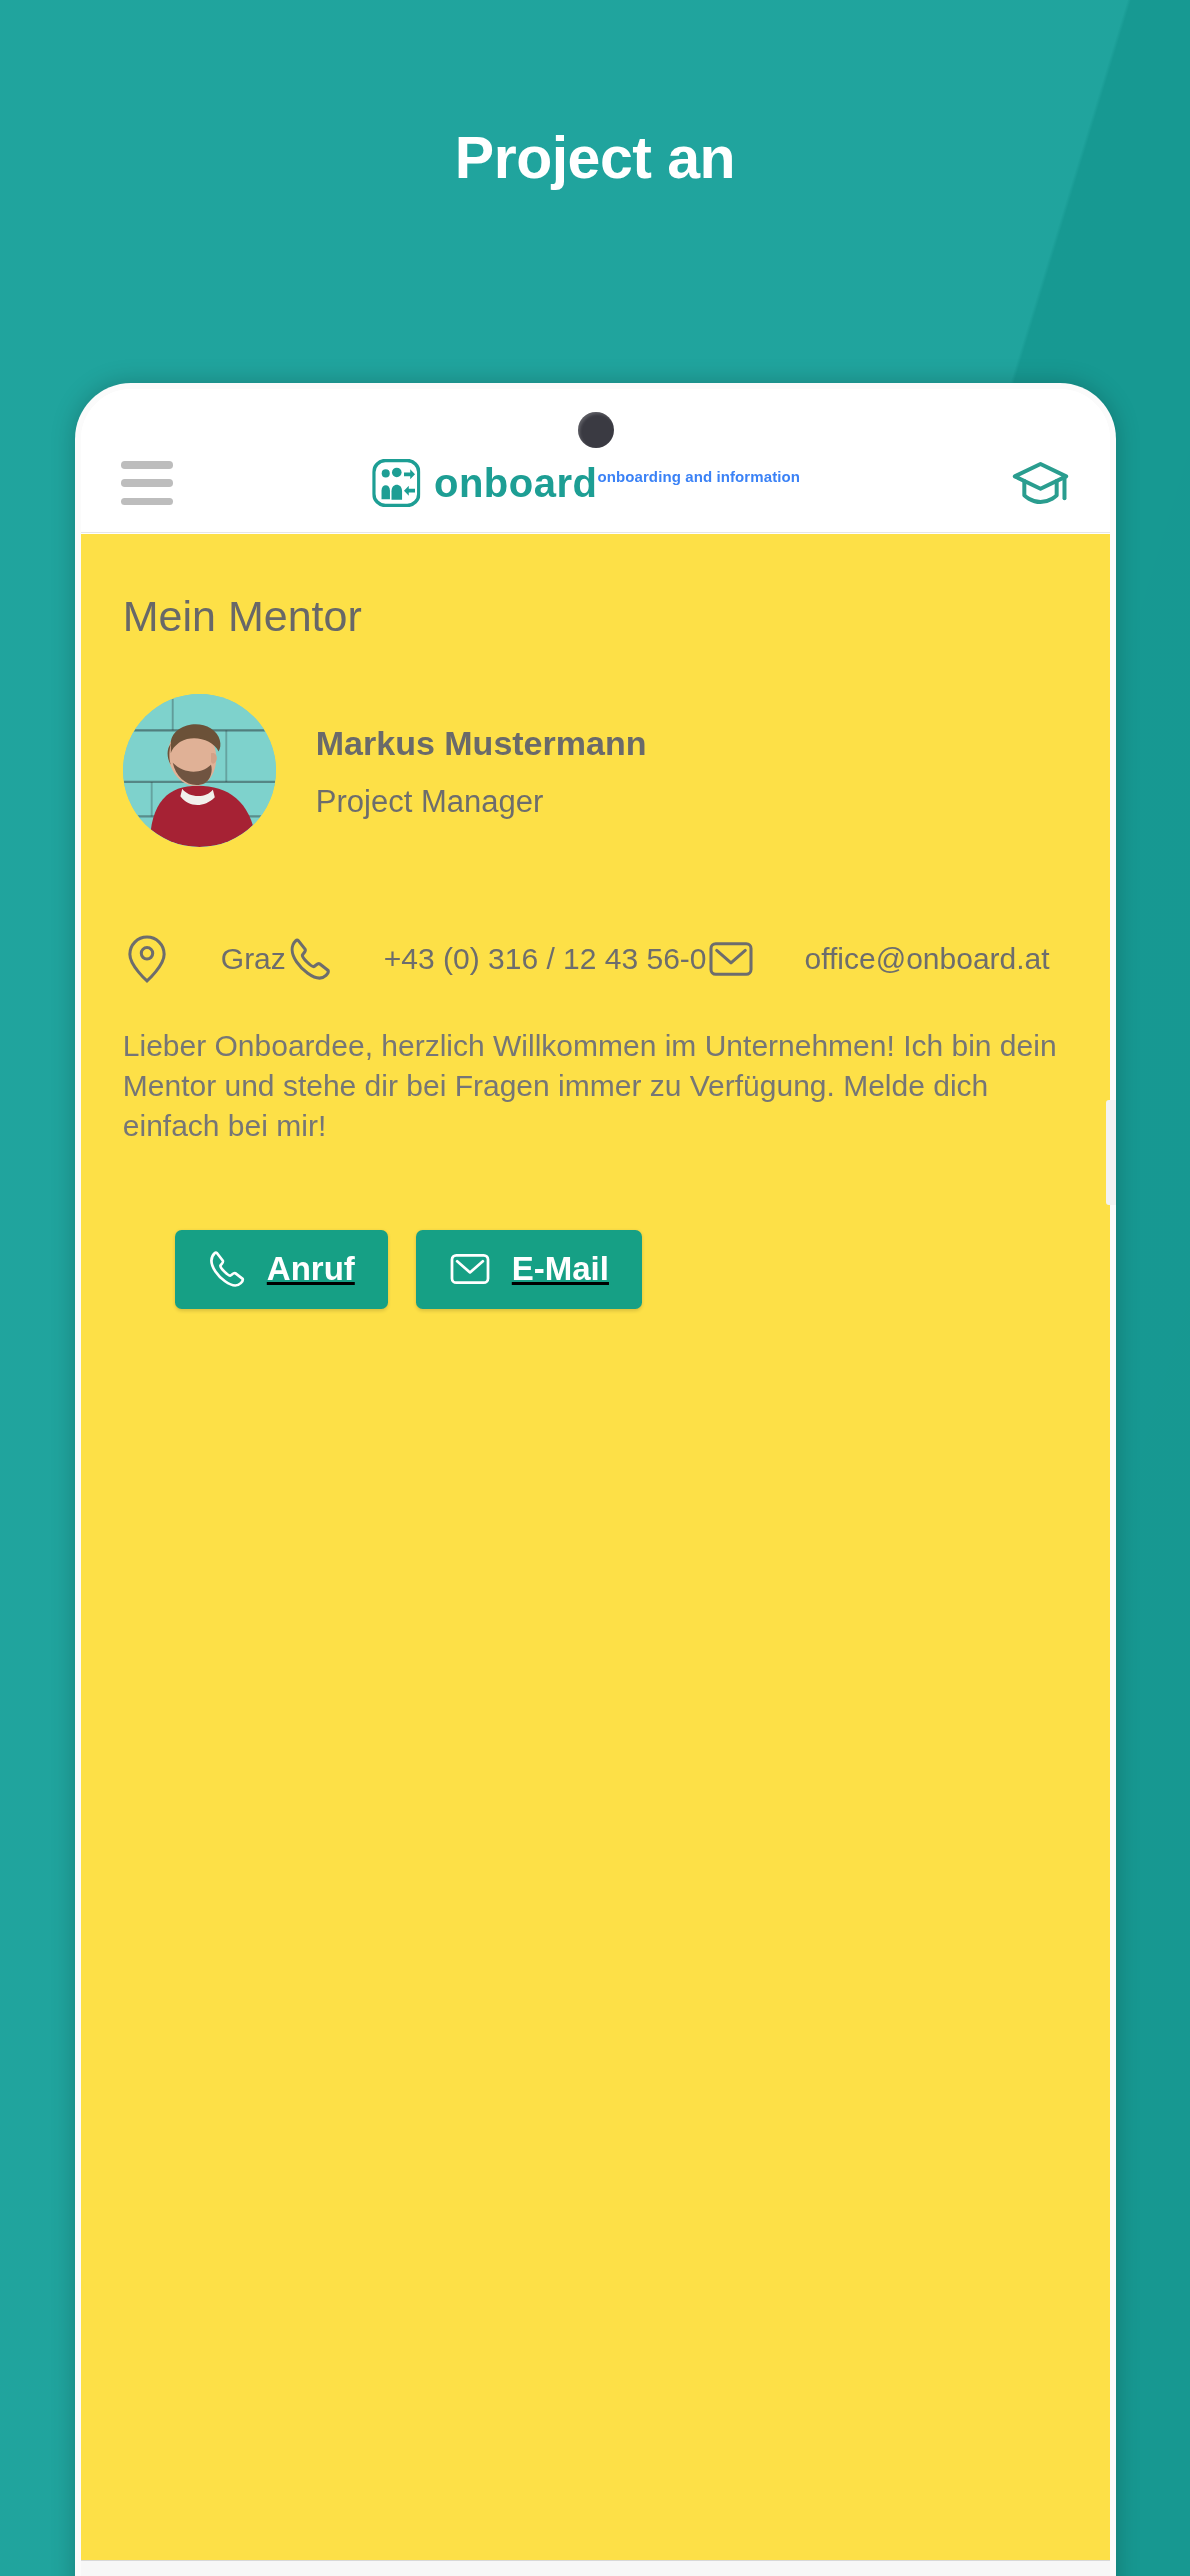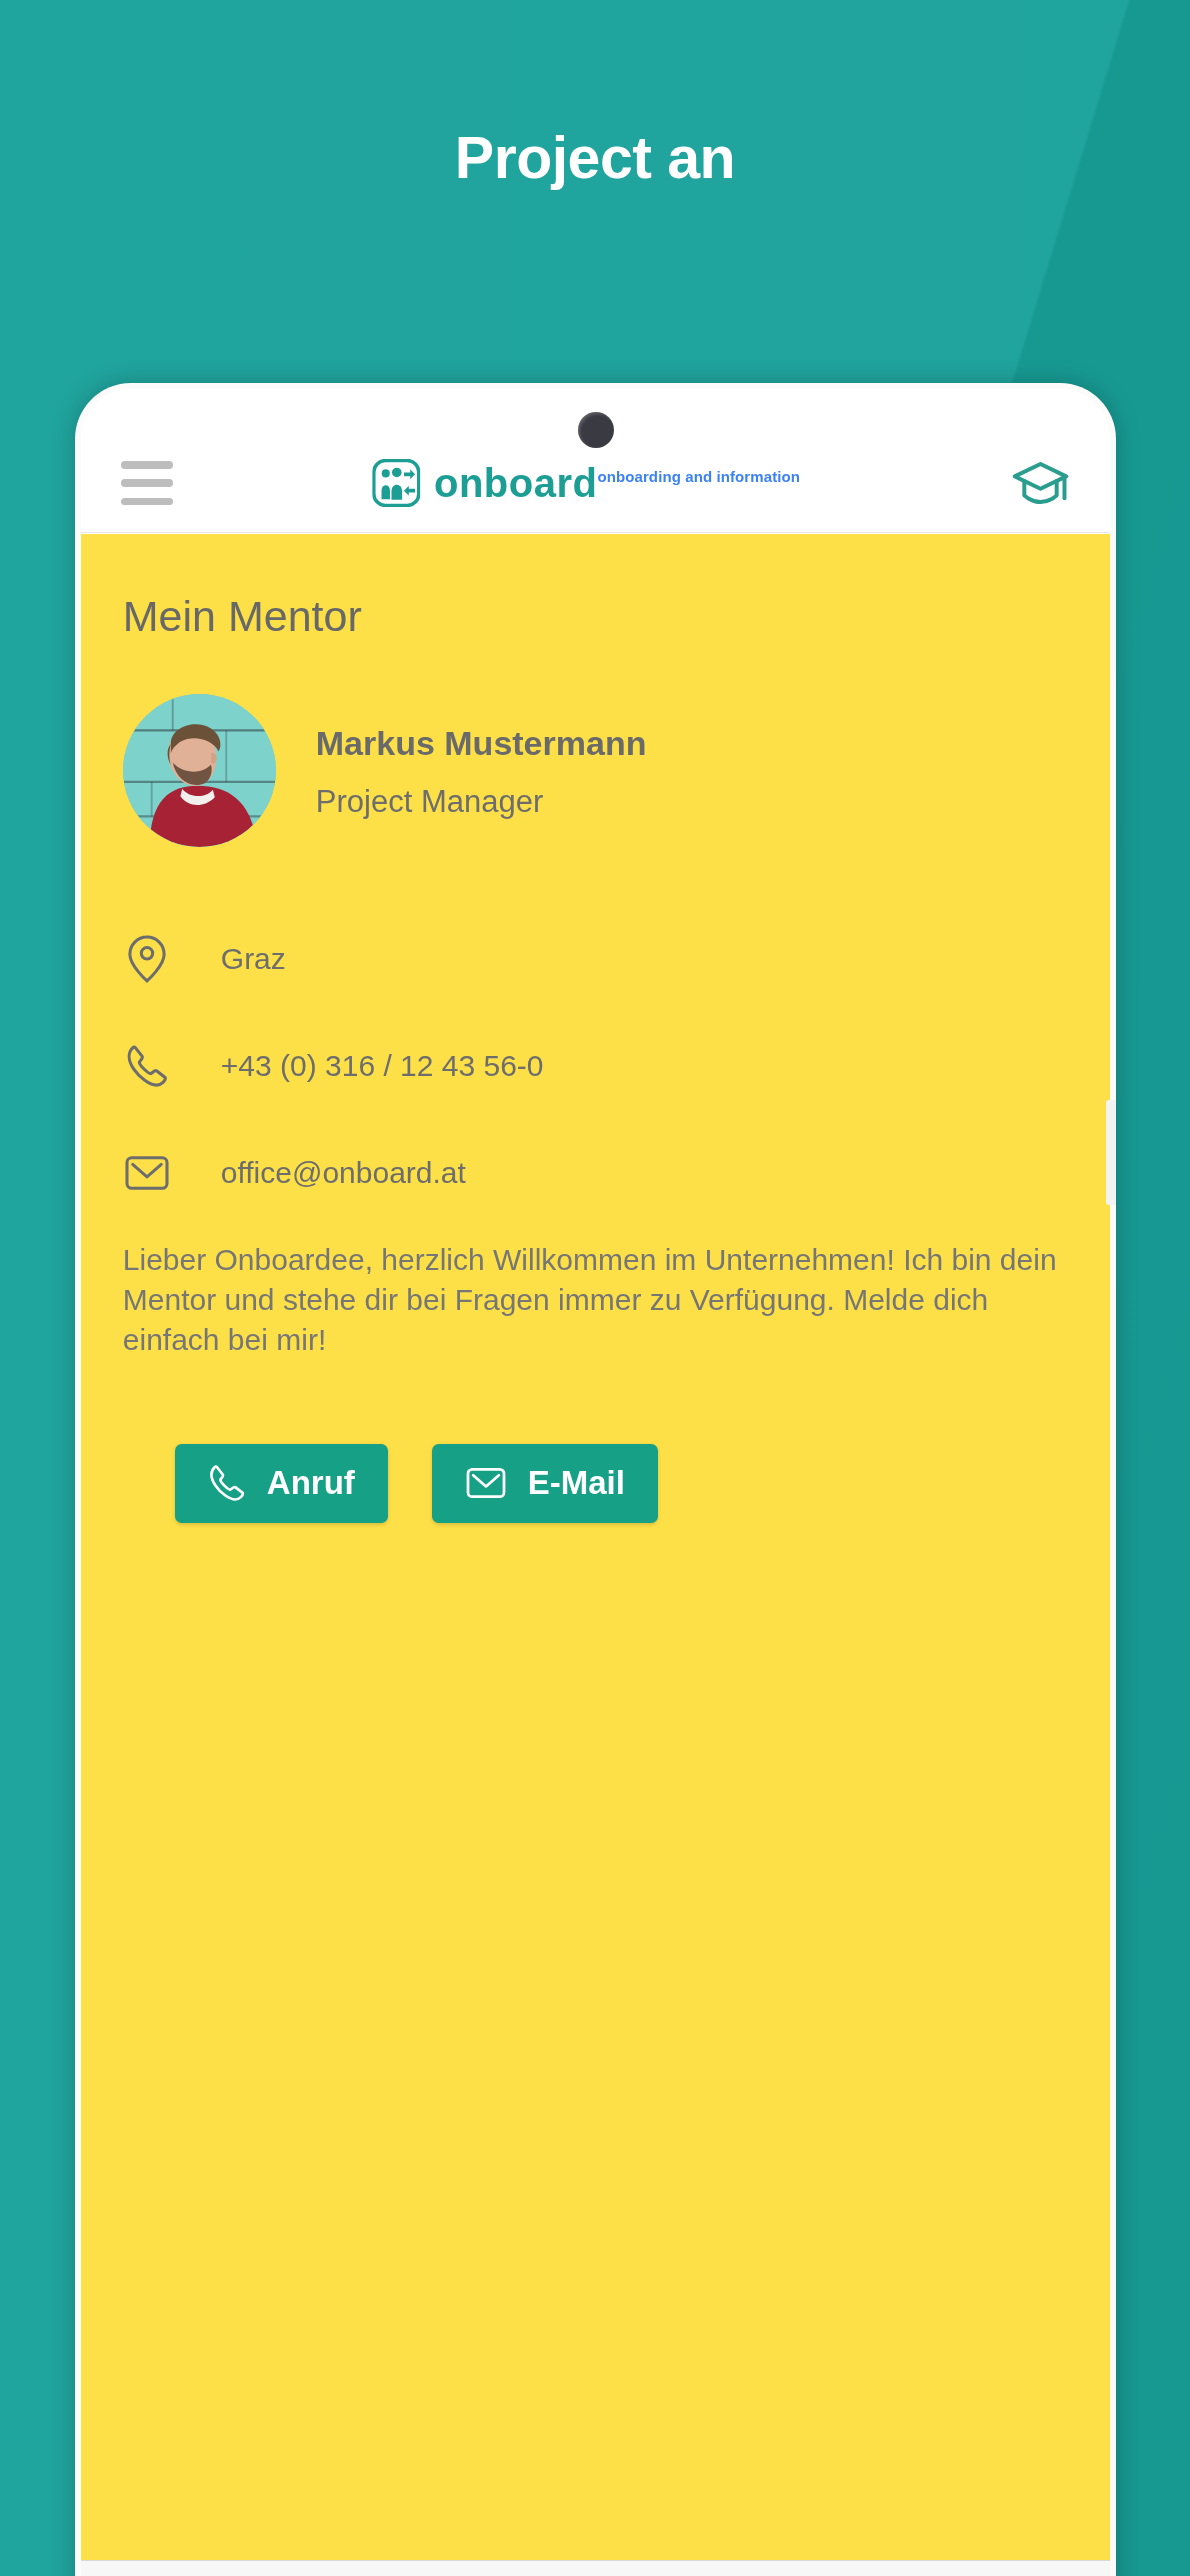--- a/index.html
+++ b/index.html
@@ -124,41 +124,42 @@
     border-radius:50%;
     overflow:hidden;
     position:relative;
     background:#7fd0cb;
   }
   .avatar svg { display:block; width:100%; height:100%; }
   .profile-meta { display:flex; flex-direction:column; gap:21px; padding-top:3.8px; }
   .profile-name { font-size:34px; font-weight:bold; color:#6a6a6a; }
   .profile-role { font-size:31px; color:#6d6d6d; font-weight:normal; }
 
-  .contact-list { margin-top:59px; display:flex; flex-direction:column; }
+  .contact-list { margin-top:59px; display:flex; flex-direction:row; }
   .contact-row {
     display:flex; align-items:center;
     height:107px;
     gap:50px;
   }
   .contact-ico { width:48px; flex:0 0 48px; display:flex; justify-content:center; }
   .contact-val { font-size:30px; color:#6d6d6d; }
 
   .message {
     margin-top:13.4px;
     font-size:30px;
     line-height:1.33;
     color:#767676;
   }
 
   .actions {
     display:flex;
-    gap:44px;
+    gap:28px;
     margin-top:84px;
     padding-left:52px;
+    text-decoration:underline;
   }
   .btn {
     display:flex; align-items:center; justify-content:center;
     gap:21px;
     background:#16a085;
     color:#ffffff;
     border:none;
     border-radius:6.7px;
     height:79px;
     padding:0 33px;

